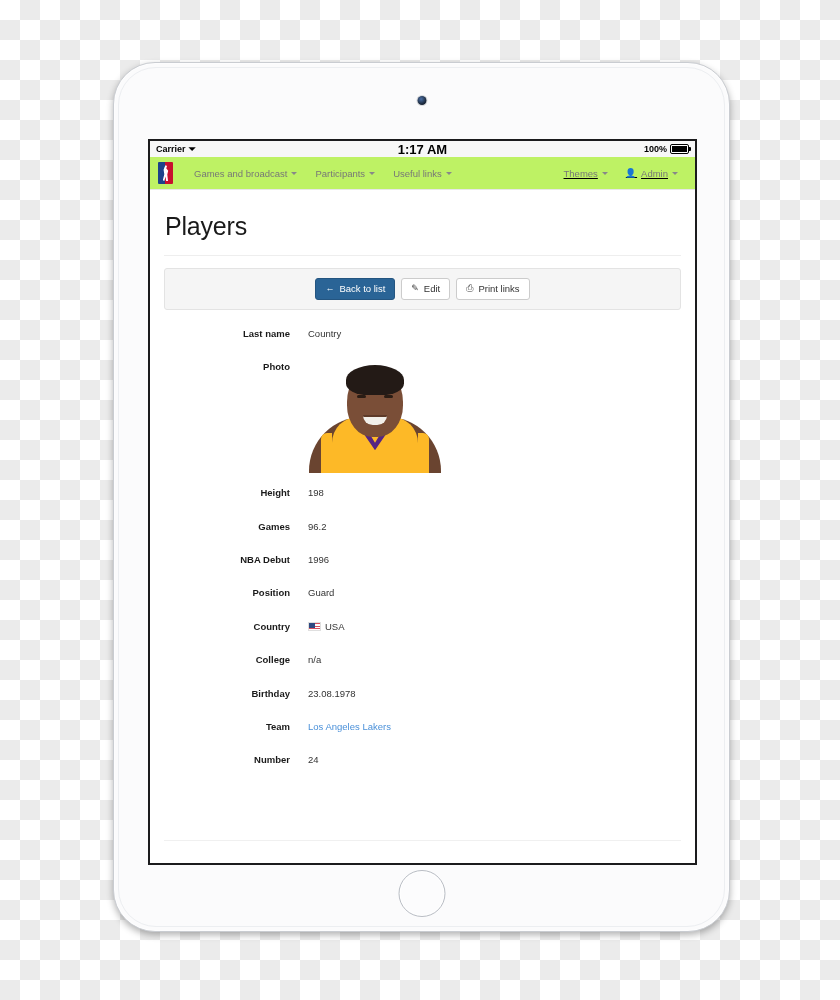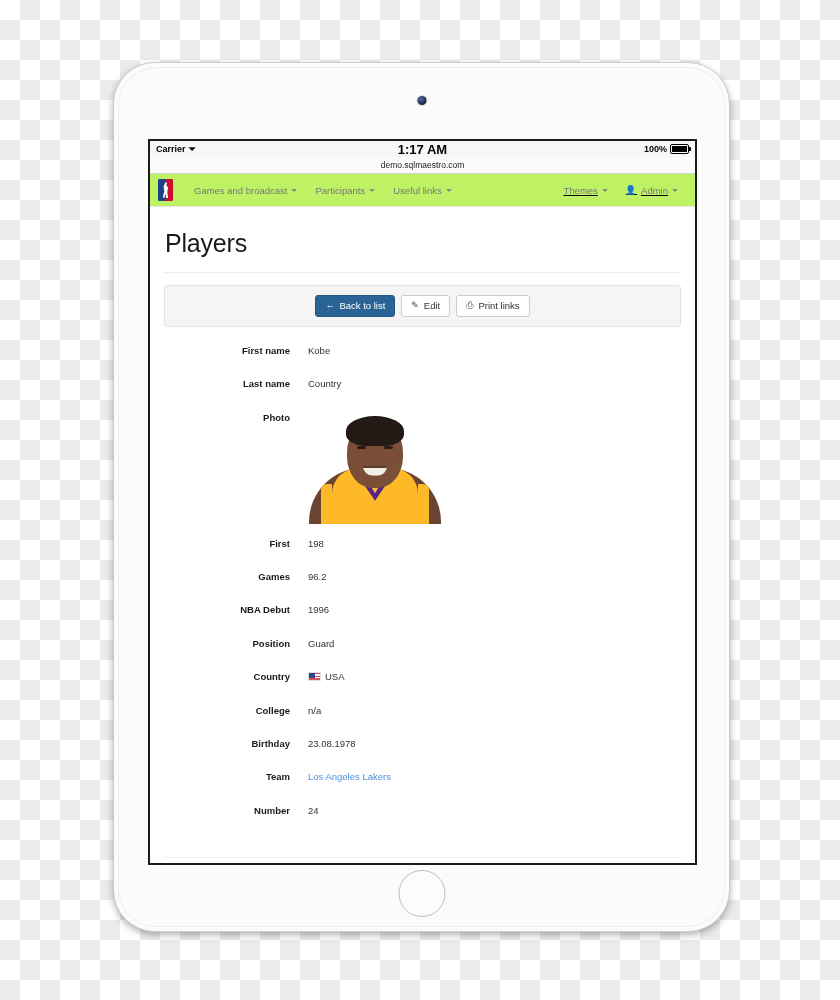--- a/index.html
+++ b/index.html
@@ -345,23 +345,20 @@
       </div>
       <div class="sb-center">1:17 AM</div>
       <div class="sb-right">
         <span>100%</span>
         <span class="battery">
             <i></i>
           </span>
       </div>
     </div>
 
-    <div id="urlbar">
-      <span>demo.sqlmaestro.com</span>
-    </div>
 
     <div id="navbar">
       <div id="nba-logo">
         <div class="silhouette"></div>
       </div>
 
       <div class="nav-item">
         <span>Games and broadcast</span>
         <span class="caret"></span>
       </div>
@@ -400,24 +397,20 @@
         <div class="btn btn-default">
           <span class="glyph">✎</span>
           <span>Edit</span>
         </div>
         <div class="btn btn-default">
           <span class="glyph">⎙</span>
           <span>Print links</span>
         </div>
       </div>
 
-      <div class="field-row">
-        <div class="field-label">First name</div>
-        <div class="field-value">Kobe</div>
-      </div>
 
       <div class="field-row">
         <div class="field-label">Last name</div>
         <div class="field-value">Country</div>
       </div>
 
       <div class="field-row photo-row">
         <div class="field-label">Photo</div>
         <div class="photo-wrap">
           <div class="ph-shoulders"></div>
@@ -427,21 +420,21 @@
           <div class="ph-jersey"></div>
           <div class="ph-head"></div>
           <div class="ph-hair"></div>
           <div class="ph-eyeL"></div>
           <div class="ph-eyeR"></div>
           <div class="ph-smile"></div>
         </div>
       </div>
 
       <div class="field-row">
-        <div class="field-label">First</div>
+        <div class="field-label">Height</div>
         <div class="field-value">198</div>
       </div>
 
       <div class="field-row">
         <div class="field-label">Games</div>
         <div class="field-value">96.2</div>
       </div>
 
       <div class="field-row">
         <div class="field-label">NBA Debut</div>

